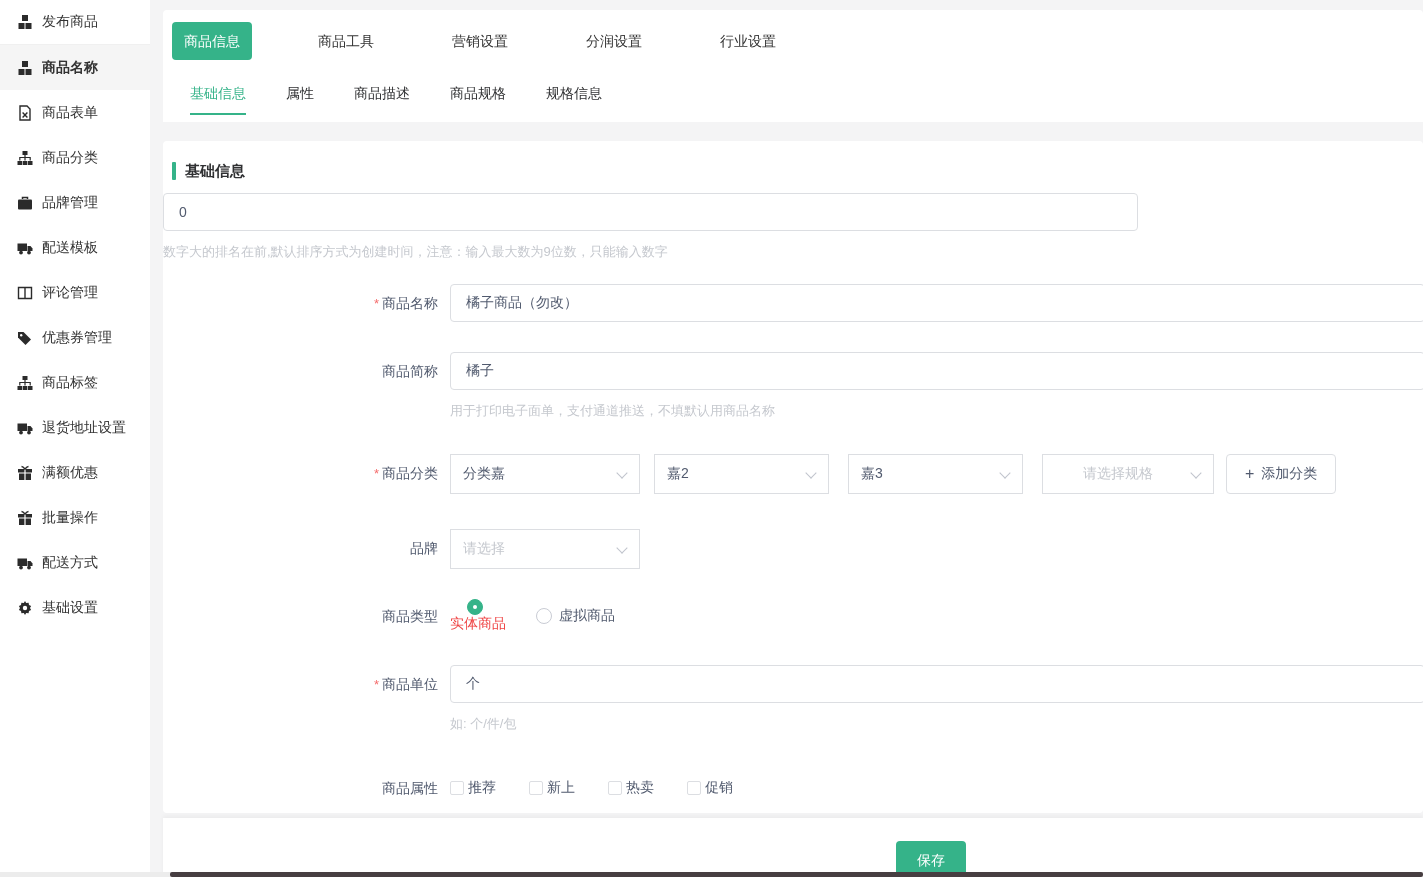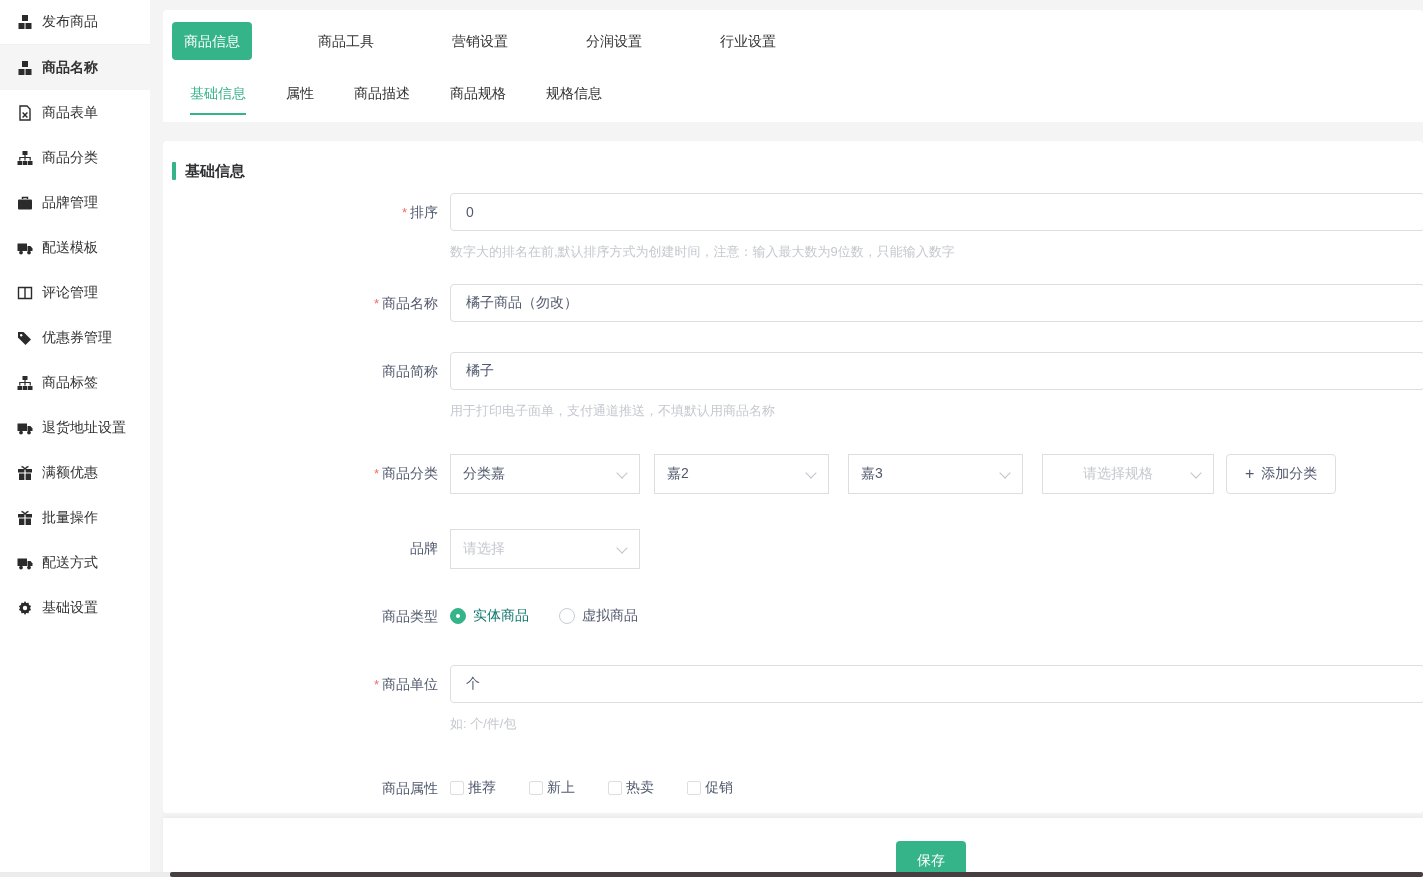--- a/index.html
+++ b/index.html
@@ -89,21 +89,21 @@
   .radio-opt { display:flex; align-items:center; margin-right:30px; cursor:pointer; }
   .radio {
     width:16px; height:16px; border-radius:50%; border:1px solid #c9ccd4;
     background:#fff; margin-right:7px; position:relative;
   }
   .radio.on { background:#35b389; border-color:#35b389; }
   .radio.on::after {
     content:""; position:absolute; left:5px; top:5px; width:4px; height:4px;
     border-radius:50%; background:#fff;
   }
-  .radio-opt.on-label { color:#0f766e; }
+  .radio-opt.on-label { color:#ef4444;flex-direction:column; }
   
   .check-row { display:flex; align-items:center; height:16px; margin-top:11px; }
   .check-opt { display:flex; align-items:center; margin-right:33px; cursor:pointer; }
   .checkbox {
     width:14px; height:14px; border:1px solid #dcdee2; border-radius:2px;
     background:#fff; margin-right:4px;
   }
   
   .save-bar {
     margin-top:5px; height:65px; background:#fff; position:relative;
@@ -295,21 +295,20 @@
 
   <div class="form-card">
     <div class="section-head">
       <span class="section-bar"></span>
       <span class="section-title">基础信息</span>
     </div>
 
     <div class="form-body">
 
       <div class="form-row mb24">
-        <div class="f-label req">排序</div>
         <div class="f-control">
           <input class="text-input" type="text" value="0" style="">
           <div class="help">数字大的排名在前,默认排序方式为创建时间，注意：输入最大数为9位数，只能输入数字</div>
         </div>
       </div>
 
       <div class="form-row mb29">
         <div class="f-label req">商品名称</div>
         <div class="f-control">
           <input class="text-input" type="text" value="橘子商品（勿改）" style="">

